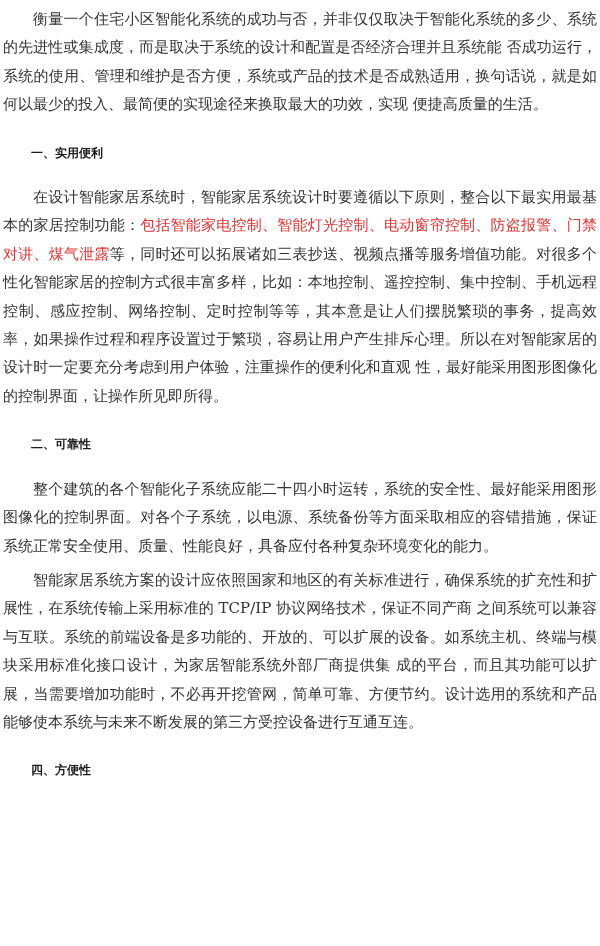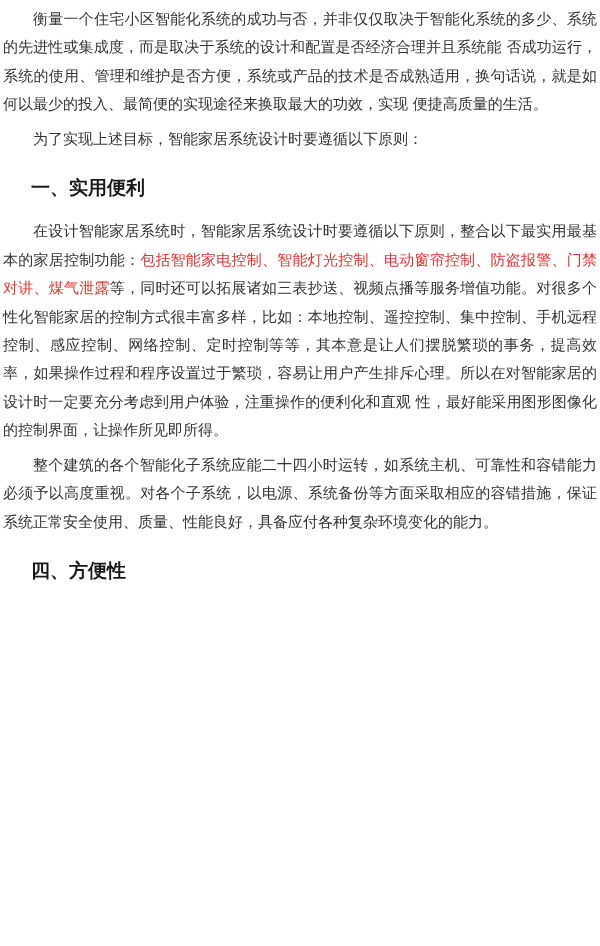--- a/index.html
+++ b/index.html
@@ -26,45 +26,46 @@
   .doc p {
     margin: 6px 0 0 0;
     text-indent: 2em;
   }
   .doc p.first {
     margin-top: 0;
   }
   .doc h3 {
     margin: 20px 0 16px 0;
     padding: 0;
-    font-size: 19px;
+    font-size: 12px;
     font-weight: bold;
     line-height: 28.4px;
     color: var(--heading-text, #1a1a1a);
     text-indent: 28px;
     text-align: left;
   }
   .red {
     color: var(--highlight, #e53333);
   }
 </style>
 </head>
 <body>
 
 <div class="doc">
 
   <p class="first">衡量一个住宅小区智能化系统的成功与否，并非仅仅取决于智能化系统的多少、系统的先进性或集成度，而是取决于系统的设计和配置是否经济合理并且系统能 否成功运行，系统的使用、管理和维护是否方便，系统或产品的技术是否成熟适用，换句话说，就是如何以最少的投入、最简便的实现途径来换取最大的功效，实现 便捷高质量的生活。</p>
 
-  <p>为了实现上述目标，智能家居系统设计时要遵循以下原则：</p>
 
   <h3>一、实用便利</h3>
 
 
   <p><span>在设计智能家居系统时，智能家居系统设计时要遵循以下原则，整合以下最实用最基本的家居控制功能：</span><span class="red">包括智能家电控制、智能灯光控制、电动窗帘控制、防盗报警、门禁对讲、煤气泄露</span><span>等，同时还可以拓展诸如三表抄送、视频点播等服务增值功能。对很多个性化智能家居的控制方式很丰富多样，比如：本地控制、遥控控制、集中控制、手机远程控制、感应控制、网络控制、定时控制等等，其本意是让人们摆脱繁琐的事务，提高效率，如果操作过程和程序设置过于繁琐，容易让用户产生排斥心理。所以在对智能家居的设计时一定要充分考虑到用户体验，注重操作的便利化和直观 性，最好能采用图形图像化的控制界面，让操作所见即所得。</span></p>
 
+  <h3>二、可靠性</h3>
 
-  <p>整个建筑的各个智能化子系统应能二十四小时运转，如系统主机、可靠性和容错能力必须予以高度重视。对各个子系统，以电源、系统备份等方面采取相应的容错措施，保证系统正常安全使用、质量、性能良好，具备应付各种复杂环境变化的能力。</p>
+  <p>整个建筑的各个智能化子系统应能二十四小时运转，系统的安全性、最好能采用图形图像化的控制界面。对各个子系统，以电源、系统备份等方面采取相应的容错措施，保证系统正常安全使用、质量、性能良好，具备应付各种复杂环境变化的能力。</p>
 
 
+  <p>智能家居系统方案的设计应依照国家和地区的有关标准进行，确保系统的扩充性和扩展性，在系统传输上采用标准的 TCP/IP 协议网络技术，保证不同产商 之间系统可以兼容与互联。系统的前端设备是多功能的、开放的、可以扩展的设备。如系统主机、终端与模块采用标准化接口设计，为家居智能系统外部厂商提供集 成的平台，而且其功能可以扩展，当需要增加功能时，不必再开挖管网，简单可靠、方便节约。设计选用的系统和产品能够使本系统与未来不断发展的第三方受控设备进行互通互连。</p>
 
   <h3>四、方便性</h3>
 
 </div>
 
 </body></html>

